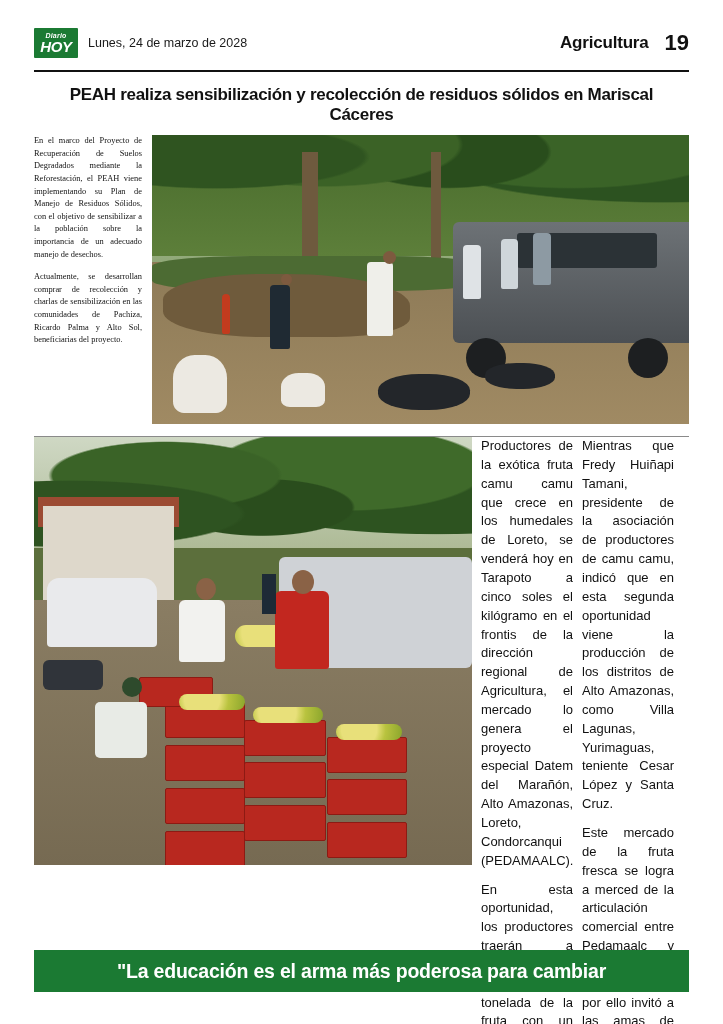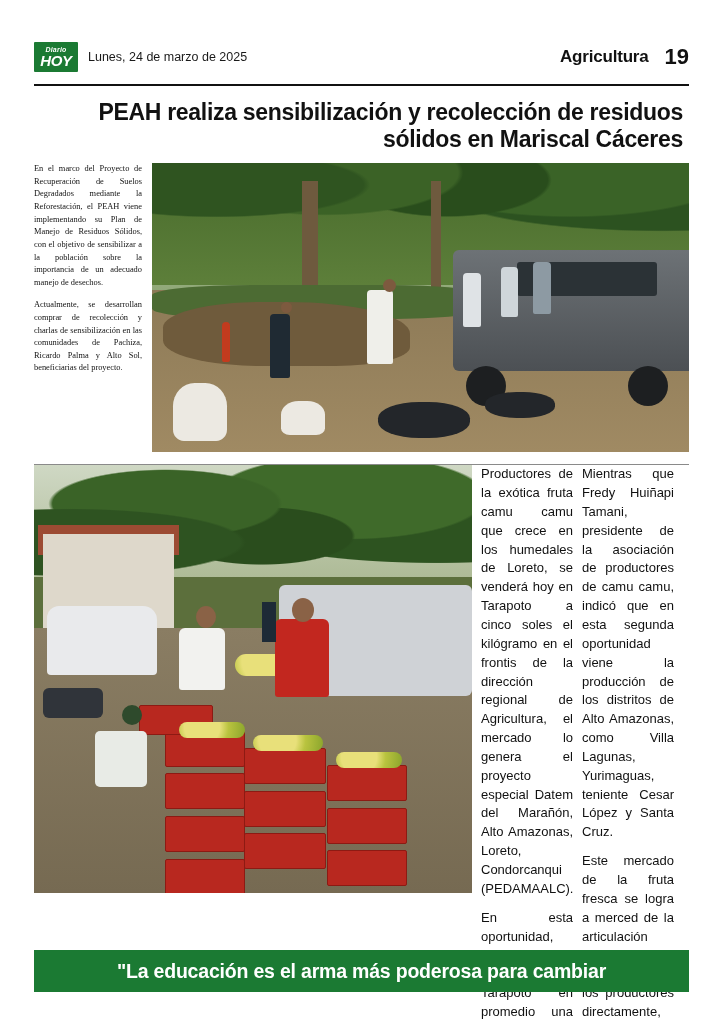--- a/index.html
+++ b/index.html
@@ -21,21 +21,21 @@
     height: 1024px;
     background: #fff;
     box-sizing: border-box;
     padding: 0 34px;
   }
 
   
   .masthead {
     display: flex;
     align-items: center;
-    padding-top: 42px;
+    padding-top: 28px;
     padding-bottom: 8px;
   }
   .logo {
     width: 44px;
     height: 30px;
     background: #1b7a33;
     color: #ffffff;
     display: flex;
     flex-direction: column;
     align-items: center;
@@ -74,22 +74,22 @@
     color: #111;
   }
   .rule {
     height: 2px;
     background: #111;
     margin-top: 4px;
   }
 
   
   .headline-1 {
-    text-align: right;
-    font-size: 23px;
+    text-align: center;
+    font-size: 17px;
     font-weight: bold;
     line-height: 1.18;
     margin: 13px 6px 10px 6px;
     letter-spacing: -.3px;
   }
   .art1-body {
     display: flex;
     gap: 10px;
   }
   .col-narrow {
@@ -217,21 +217,21 @@
 </head>
 <body>
 
 <div class="page">
 
   <div class="masthead">
     <div class="logo">
       <div class="logo-top">Diario</div>
       <div class="logo-bottom">HOY</div>
     </div>
-    <div class="masthead-date">Lunes, 24 de marzo de 2025</div>
+    <div class="masthead-date">Lunes, 24 de marzo de 2028</div>
     <div class="masthead-spacer"></div>
     <div class="masthead-section">Agricultura</div>
     <div class="masthead-pagenum">19</div>
   </div>
   <div class="rule"></div>
 
   <h1 class="headline-1">PEAH realiza sensibilización y recolección de residuos sólidos en Mariscal Cáceres</h1>
 
   <div class="art1-body">
     <div class="col-narrow">

